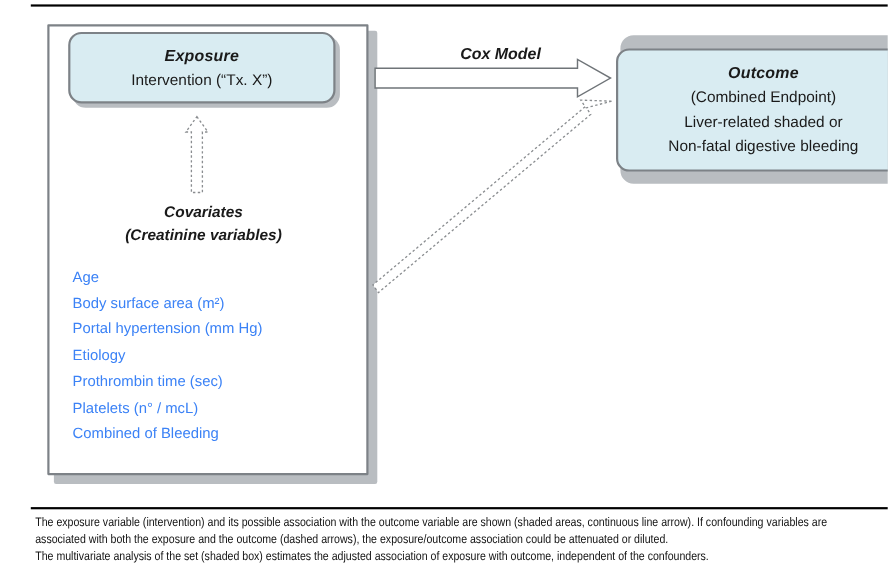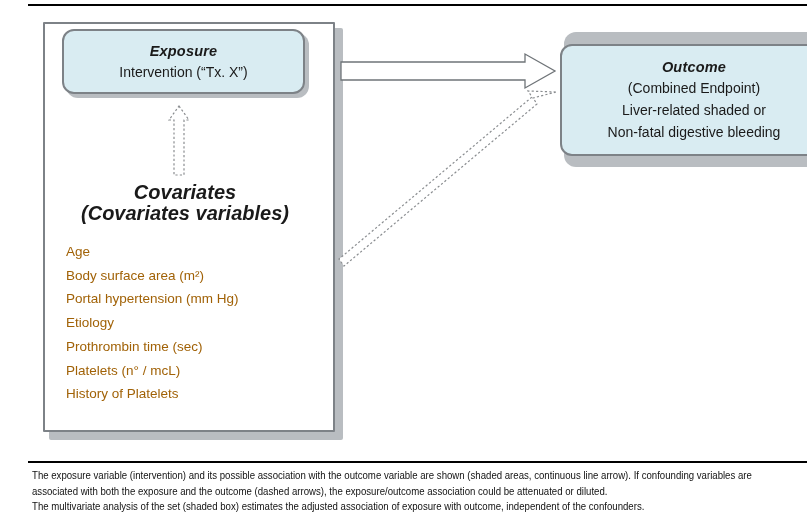--- a/index.html
+++ b/index.html
@@ -46,28 +46,28 @@
     font-weight:bold;font-style:italic;font-size:14.5px;line-height:20px;
     letter-spacing:.2px;
   }
   .node-line{
     font-size:14px;line-height:22px;
   }
 
   
   .cov-head{
     position:absolute;left:15px;top:182px;width:284px;text-align:center;
-    font-weight:bold;font-style:italic;font-size:20px;line-height:21px;
+    font-weight:bold;font-style:italic;font-size:14px;line-height:21px;
   }
   
   .cov-list{
     position:absolute;left:38px;top:240px;width:260px;
   }
   .cov-item{
-    font-size:13.5px;line-height:23.7px;color:#a16207;white-space:nowrap;
+    font-size:13.5px;line-height:23.7px;color:#3b82f6;white-space:nowrap;
   }
 
   
   .cox-label{
     position:absolute;left:337px;top:42px;width:180px;text-align:center;
     font-weight:bold;font-style:italic;font-size:14.5px;
   }
 
   svg.arrows{position:absolute;left:0;top:0;width:807px;height:515px;overflow:visible;}
 
@@ -103,33 +103,34 @@
   <div class="node-shadow" id="outcome-shadow"></div>
   <div class="node" id="outcome-box">
     <div class="node-title">Outcome</div>
     <div class="node-line">(Combined Endpoint)</div>
     <div class="node-line">Liver-related shaded or</div>
     <div class="node-line">Non-fatal digestive bleeding</div>
   </div>
 
   <div class="cov-head">
     <div>Covariates</div>
-    <div>(Covariates variables)</div>
+    <div>(Creatinine variables)</div>
   </div>
 
   <div class="cov-list">
     <div class="cov-item">Age</div>
     <div class="cov-item">Body surface area (m²)</div>
     <div class="cov-item">Portal hypertension (mm Hg)</div>
     <div class="cov-item">Etiology</div>
     <div class="cov-item">Prothrombin time (sec)</div>
     <div class="cov-item">Platelets (n° / mcL)</div>
-    <div class="cov-item">History of Platelets</div>
+    <div class="cov-item">Combined of Bleeding</div>
   </div>
 
+  <div class="cox-label">Cox Model</div>
 
   <svg class="arrows" viewBox="0 0 807 515">
 
     <polygon points="313,62 497,62 497,54 527,71 497,88 497,80 313,80" fill="#ffffff" stroke="#6f7478" stroke-width="1.3" stroke-linejoin="miter"></polygon>
 
     <polygon points="151,106 161,120 156,120 156,175 146,175 146,120 141,120" fill="#ffffff" stroke="#8a8d90" stroke-width="1.2" stroke-dasharray="2.2 2.2" stroke-linejoin="miter"></polygon>
 
     <polygon points="528,92 505,98 509,104 316,266 311,259 504,97 500,91" fill="#ffffff" stroke="#8a8d90" stroke-width="1.2" stroke-dasharray="2.2 2.2" stroke-linejoin="miter"></polygon>
   </svg>
 

